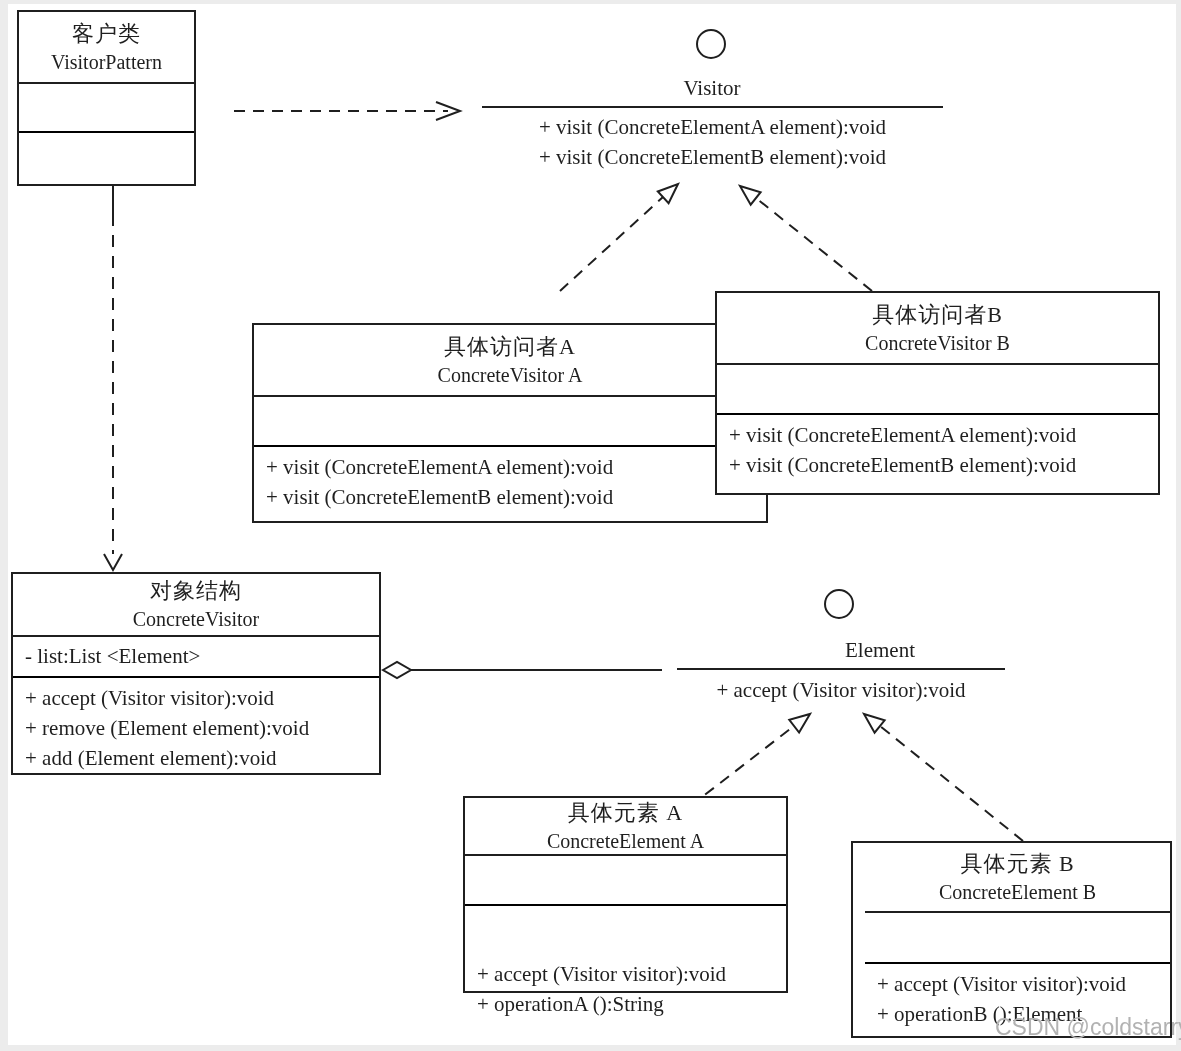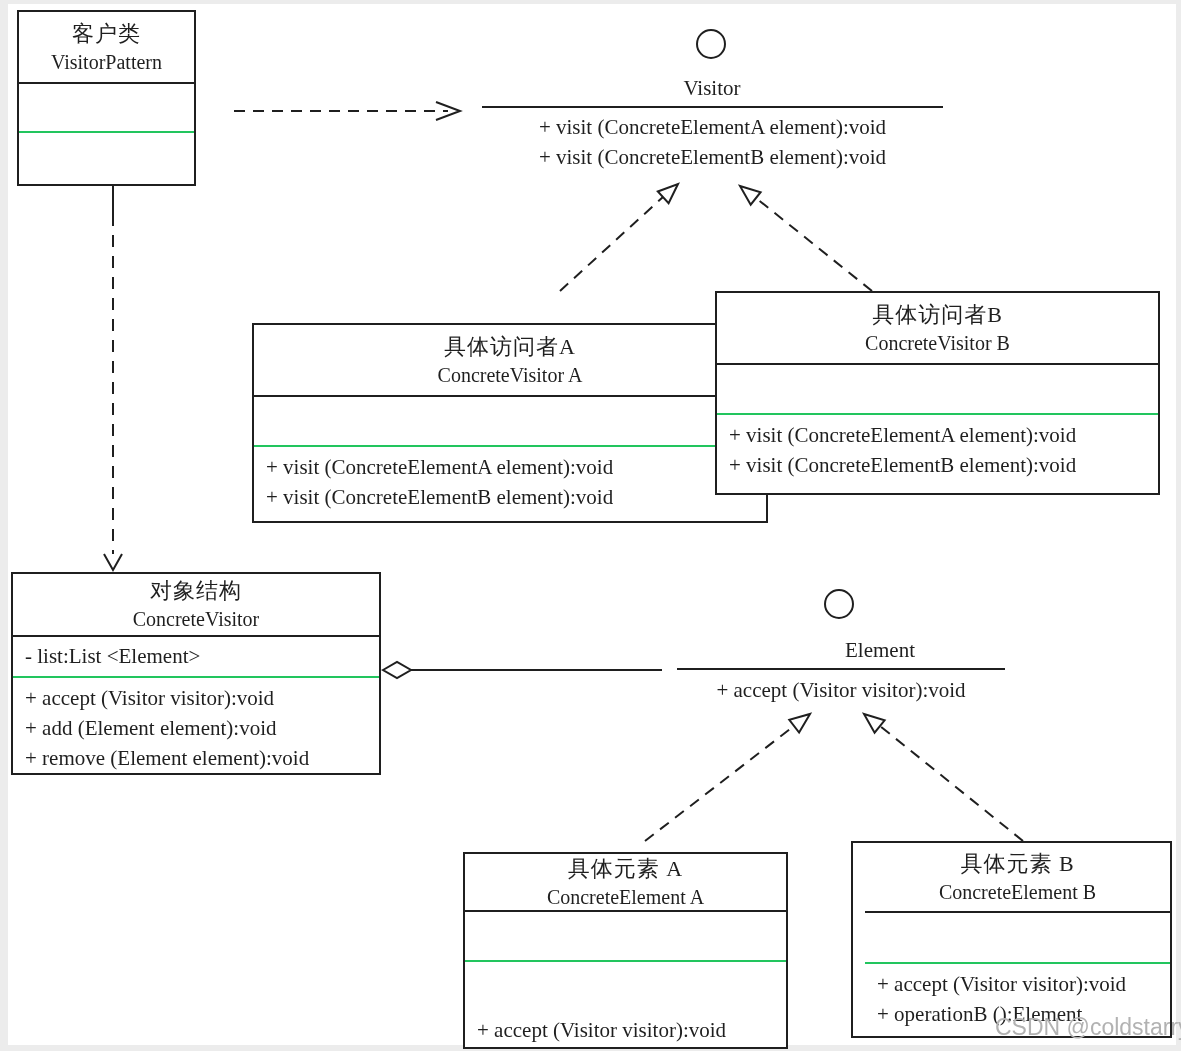--- a/index.html
+++ b/index.html
@@ -24,21 +24,21 @@
     display:flex;flex-direction:column;
     box-sizing:border-box;
     z-index:2;
   }
   .uml-title{
     display:flex;flex-direction:column;align-items:center;justify-content:center;
     border-bottom:2px solid #1f1f1f;
     box-sizing:border-box;
   }
   .uml-mid{
-    border-bottom:2px solid #22c55e;
+    border-bottom:2px solid #000000;
     box-sizing:border-box;
   }
   .uml-methods{
     flex:1;
     padding:5px 0 0 12px;
     box-sizing:border-box;
   }
   .zh{font-size:22px;line-height:30px;letter-spacing:1px;white-space:nowrap;}
   .en{font-size:20px;line-height:26px;white-space:nowrap;}
   .mline{font-size:21px;line-height:30px;white-space:nowrap;}
@@ -157,33 +157,33 @@
   <div class="uml-class" style="left:11px;top:572px;width:370px;height:203px;">
     <div class="uml-title" style="height:73px;">
       <div class="zh">对象结构</div>
       <div class="en">ConcreteVisitor</div>
     </div>
     <div class="uml-mid" style="height:48px;display:flex;align-items:center;padding-left:12px;">
       <div class="aline">- list:List &lt;Element&gt;</div>
     </div>
     <div class="uml-methods">
       <div class="mline">+ accept (Visitor visitor):void</div>
+      <div class="mline">+ remove (Element element):void</div>
       <div class="mline">+ add (Element element):void</div>
-      <div class="mline">+ remove (Element element):void</div>
     </div>
   </div>
 
   <div class="iface-circle" style="left:824px;top:589px;"></div>
   <div class="iface-name" style="left:780px;top:638px;width:200px;">Element</div>
   <div class="iface-line" style="left:677px;top:668px;width:328px;"></div>
   <div class="iface-methods" style="left:677px;top:675px;width:328px;">
     <div class="mline">+ accept (Visitor visitor):void</div>
   </div>
 
-  <div class="uml-class" style="left:463px;top:852px;width:325px;height:197px;gap:48px;">
+  <div class="uml-class" style="left:463px;top:796px;width:325px;height:197px;gap:48px;">
     <div class="uml-title" style="height:70px;">
       <div class="zh">具体元素 A</div>
       <div class="en">ConcreteElement A</div>
     </div>
     <div class="uml-mid" style="height:51px;"></div>
     <div class="uml-methods">
       <div class="mline">+ accept (Visitor visitor):void</div>
       <div class="mline">+ operationA ():String</div>
     </div>
   </div>

